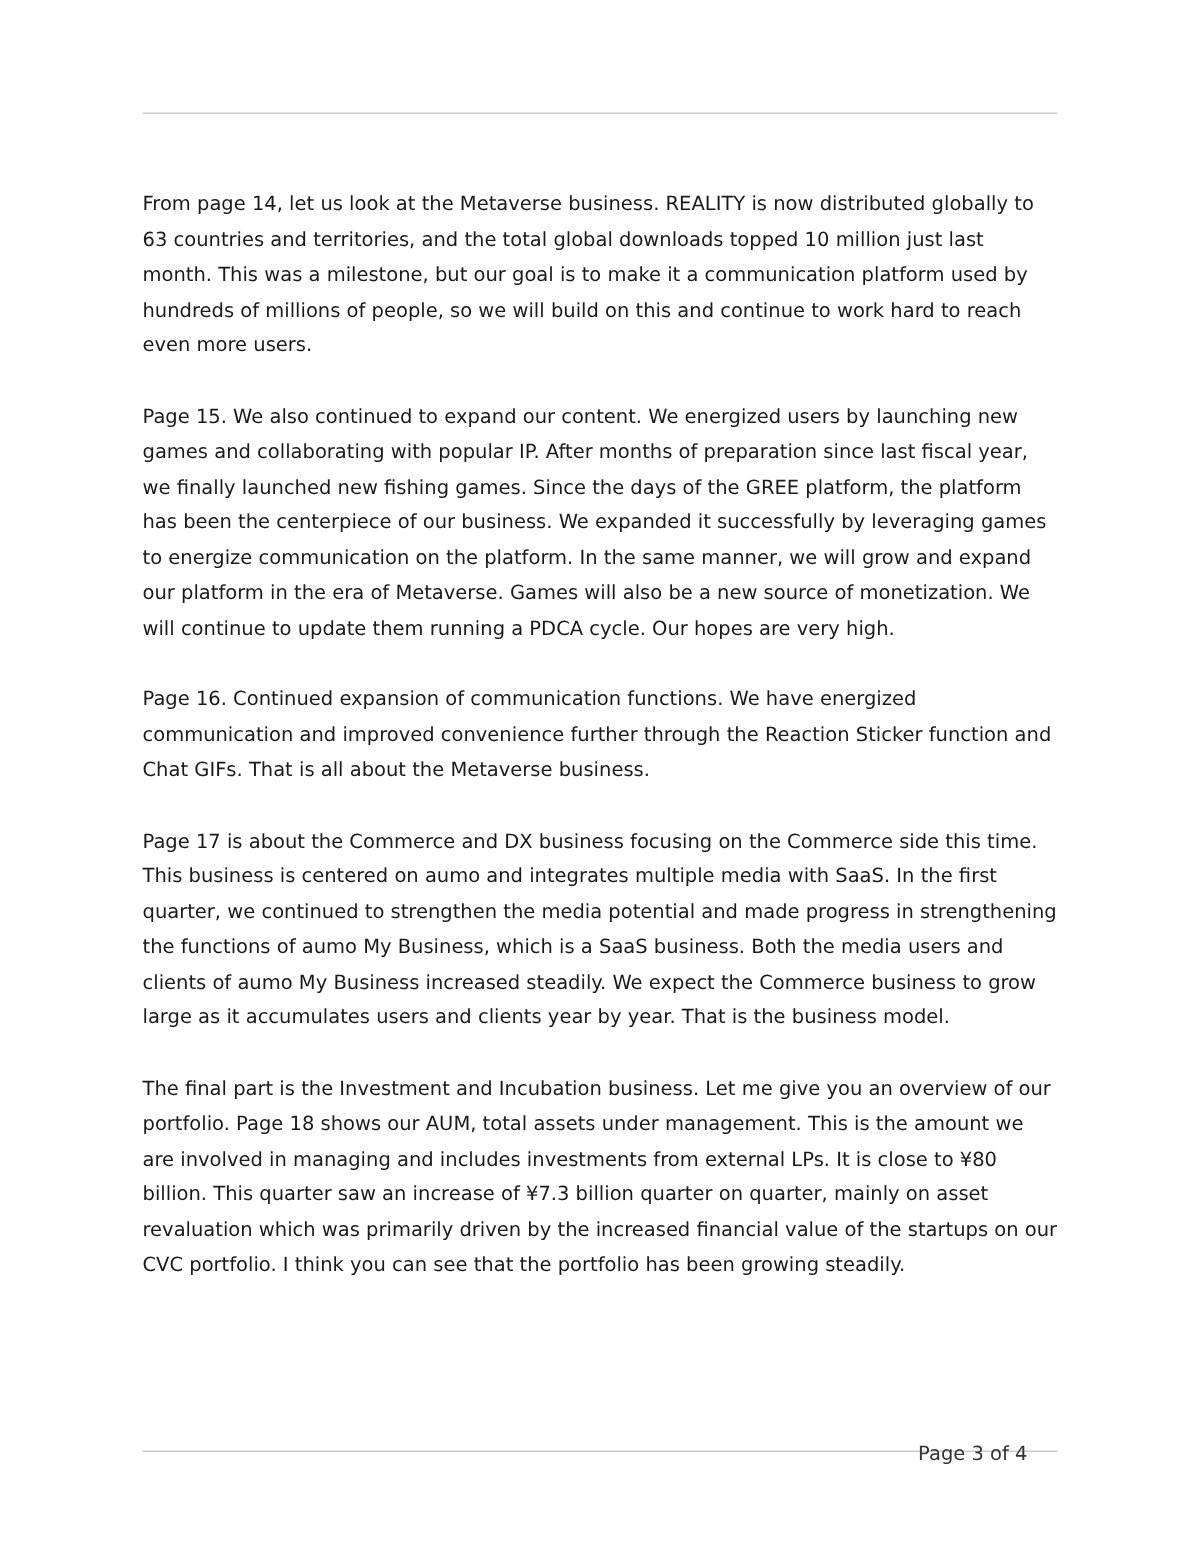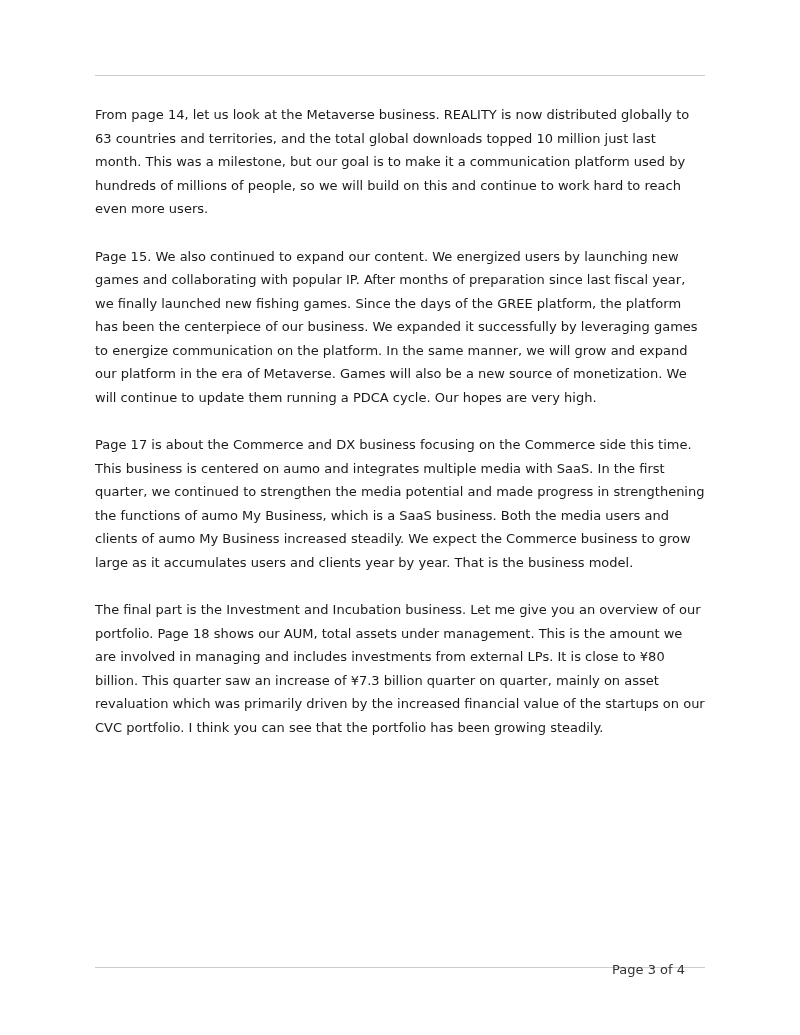--- a/index.html
+++ b/index.html
@@ -19,21 +19,21 @@
     position: absolute;
     left: 95px;
     right: 95px;
     height: 0;
     border-top: 1px solid #cccccc;
   }
   .rule-top { top: 75px; }
   .rule-bottom { top: 967px; }
   .content {
     position: absolute;
-    top: 103px;
+    top: 125px;
     left: 95px;
     width: 611px;
     color: #1a1a1a;
     font-size: 13px;
     line-height: 23.5px;
     text-align: left;
   }
   .content p {
     margin: 0 0 24px 0;
     padding: 0;
@@ -51,20 +51,21 @@
 </head>
 <body>
 
 <div class="page">
 
   <div class="rule rule-top"></div>
 
   <div class="content">
     <p>From page 14, let us look at the Metaverse business. REALITY is now distributed globally to 63 countries and territories, and the total global downloads topped 10 million just last month. This was a milestone, but our goal is to make it a communication platform used by hundreds of millions of people, so we will build on this and continue to work hard to reach even more users.</p>
     <p>Page 15. We also continued to expand our content. We energized users by launching new games and collaborating with popular IP. After months of preparation since last fiscal year, we finally launched new fishing games. Since the days of the GREE platform, the platform has been the centerpiece of our business. We expanded it successfully by leveraging games to energize communication on the platform. In the same manner, we will grow and expand our platform in the era of Metaverse. Games will also be a new source of monetization. We will continue to update them running a PDCA cycle. Our hopes are very high.</p>
+    <p>Page 16. Continued expansion of communication functions. We have energized communication and improved convenience further through the Reaction Sticker function and Chat GIFs. That is all about the Metaverse business.</p>
     <p>Page 17 is about the Commerce and DX business focusing on the Commerce side this time. This business is centered on aumo and integrates multiple media with SaaS. In the first quarter, we continued to strengthen the media potential and made progress in strengthening the functions of aumo My Business, which is a SaaS business. Both the media users and clients of aumo My Business increased steadily. We expect the Commerce business to grow large as it accumulates users and clients year by year. That is the business model.</p>
     <p>The final part is the Investment and Incubation business. Let me give you an overview of our portfolio. Page 18 shows our AUM, total assets under management. This is the amount we are involved in managing and includes investments from external LPs. It is close to ¥80 billion. This quarter saw an increase of ¥7.3 billion quarter on quarter, mainly on asset revaluation which was primarily driven by the increased financial value of the startups on our CVC portfolio. I think you can see that the portfolio has been growing steadily.</p>
   </div>
 
   <div class="rule rule-bottom"></div>
 
   <div class="footer">Page 3 of 4</div>
 
 </div>
 

